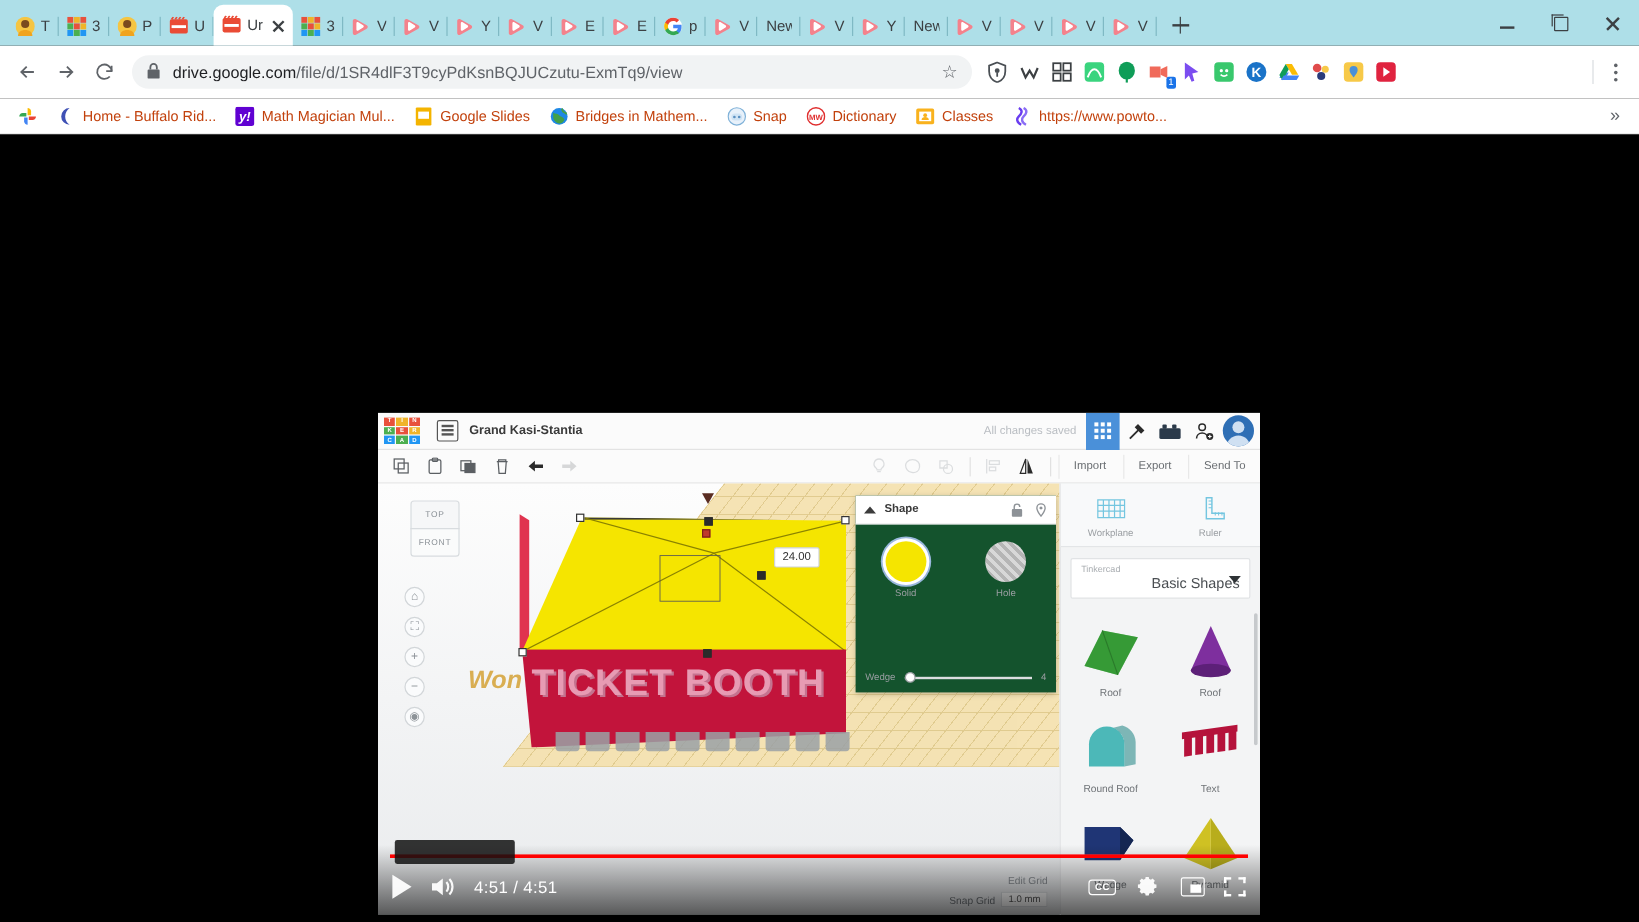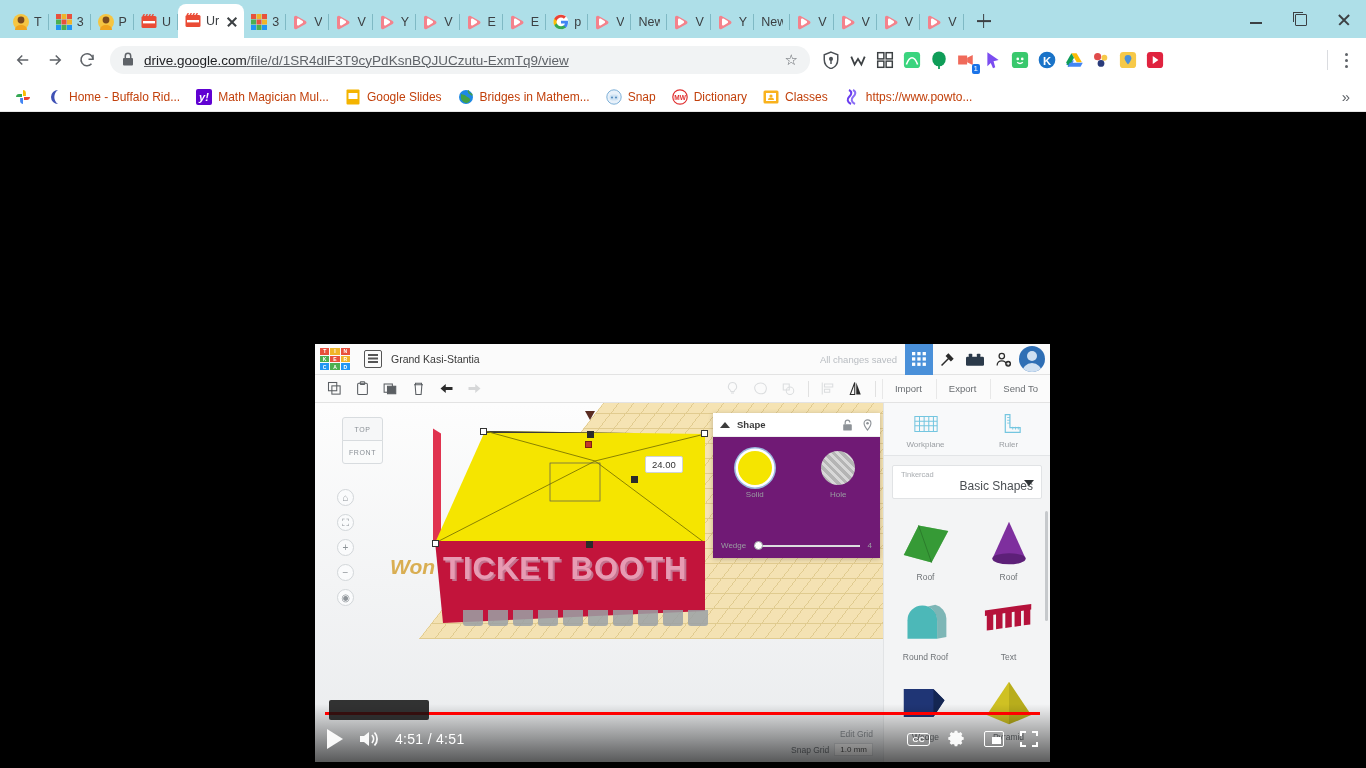--- a/index.html
+++ b/index.html
@@ -63,21 +63,21 @@
 
   
   .toolbar { height: 44px; background:#fff; display:flex; align-items:center; padding:0 8px; gap:2px; flex:0 0 44px; }
   .navbtn { width: 30px; height: 30px; display:flex; align-items:center; justify-content:center; color:#5f6368; }
   .navbtn svg { width: 18px; height: 18px; }
   .omnibox {
     flex: 0 1 700px; height: 28px; background:#f1f3f4; border-radius:14px;
     display:flex; align-items:center; padding: 0 12px; margin-left:6px; gap:10px;
     font-size: 13.5px; overflow:hidden;
   }
-  .omni-url { color:#5f6368; white-space:nowrap; overflow:hidden;text-decoration:underline; }
+  .omni-url { color:#5f6368; white-space:nowrap; overflow:hidden; }
   .omni-url b { color:#202124; font-weight:400; }
   .star { margin-left:auto; color:#5f6368; font-size:15px; }
   .ext-row { display:flex; align-items:center; gap:5px; margin-left:8px; flex: 1 1 auto; }
   .ext { width:22px; height:22px; display:flex; align-items:center; justify-content:center; position:relative; }
   .ext svg, .ext .glyph { width:18px; height:18px; display:block; }
   .ext .badge {
     position:absolute; right:-3px; bottom:-3px; background:#1a73e8; color:#fff;
     font-size:8px; border-radius:2px; padding:0 2px; line-height:10px;
   }
   .vdiv { width:1px; height:20px; background:#dadce0; margin: 0 4px; }
@@ -100,21 +100,21 @@
     background:#2d2d2d; overflow:hidden;
   }
   .tc { position:absolute; inset:0; background:#eceef0; }
 
   
   .tc-top { height:31px; background:#fbfbfb; display:flex; align-items:center; border-bottom:1px solid #e3e3e3; }
   .tc-logo { width:30px; height:22px; margin-left:5px; display:grid; grid-template-columns:repeat(3,1fr); grid-template-rows:repeat(3,1fr); gap:1px; }
   .tc-logo span { font-size:5px; color:#fff; display:flex; align-items:center; justify-content:center; font-weight:bold; }
   .tc-listicon { width:18px; height:18px; border:1.5px solid #555; border-radius:2px; margin-left:14px; position:relative;}
   .tc-listicon::before { content:""; position:absolute; left:3px; top:3px; width:10px; height:1.5px; background:#555; box-shadow:0 3.5px 0 #555, 0 7px 0 #555;}
-  .tc-title { font-size:10.5px; font-weight:normal; color:#3a3a3a; margin-left:9px; }
+  .tc-title { font-size:10.5px; font-weight:bold; color:#3a3a3a; margin-left:9px; }
   .tc-saved { margin-left:auto; font-size:9.5px; color:#b9bdc2; margin-right:8px; }
   .tc-topbtn { width:28px; height:31px; display:flex; align-items:center; justify-content:center; }
   .tc-topbtn.on { background:#4a90d9; }
   .tc-avatar { width:26px; height:26px; border-radius:50%; background:#2f6fb5; margin:0 5px 0 2px; position:relative; overflow:hidden;}
   .tc-avatar::before { content:""; position:absolute; left:8px; top:5px; width:10px; height:10px; border-radius:50%; background:#cfe0f2;}
   .tc-avatar::after { content:""; position:absolute; left:3px; top:17px; width:20px; height:14px; border-radius:10px 10px 0 0; background:#cfe0f2;}
 
   
   .tc-bar2 { height:28px; background:#fbfbfb; display:flex; align-items:center; border-bottom:1px solid #e3e3e3; gap:2px; padding-left:6px;}
   .tc-ic { width:26px; height:22px; display:flex; align-items:center; justify-content:center; color:#5b5f63; }
@@ -163,21 +163,21 @@
   .dim-box { position:absolute; left:330px; top:53px; background:#fff; border:1px solid #cfd3d6; border-radius:2px;
              padding:2px 6px; font-size:9.5px; color:#333; }
   .cone-arrow { position:absolute; left:270px; top:8px; width:0; height:0; border-left:5px solid transparent;
                 border-right:5px solid transparent; border-top:9px solid #5a2d22; }
   .grid-ctrl { position:absolute; right:10px; bottom:6px; text-align:right; }
   .grid-ctrl .eg { font-size:8.5px; color:#8e9398; margin-bottom:4px;}
   .grid-ctrl .sg { font-size:8.5px; color:#6f7479; display:flex; align-items:center; gap:5px; justify-content:flex-end;}
   .grid-ctrl .sgbox { border:1px solid #d9dcdf; background:#fff; padding:1px 5px; font-size:8px; color:#555;}
 
   
-  .shape-panel { position:absolute; left:398px; top:69px; width:167px; height:145px; background:#701a75;
+  .shape-panel { position:absolute; left:398px; top:69px; width:167px; height:164px; background:#14532d;
                  box-shadow:0 1px 5px rgba(0,0,0,.22); }
   .sp-head { height:24px; background:#fff; display:flex; align-items:center; padding:0 7px; gap:7px; border-bottom:1px solid #eee;}
   .sp-caret { width:0;height:0;border-left:5px solid transparent;border-right:5px solid transparent;border-bottom:6px solid #3c3c3c;}
   .sp-title { font-size:9.5px; font-weight:bold; color:#3a3a3a;}
   .sp-icons { margin-left:auto; display:flex; gap:9px; color:#8d9297;}
   .sp-icons svg { width:11px; height:12px; display:block;}
   .sp-body { display:flex; justify-content:space-around; padding-top:14px; }
   .sp-opt { text-align:center; }
   .sp-swatch { width:34px; height:34px; border-radius:50%; margin:0 auto 5px; }
   .sp-swatch.solid { background:#f5e500; box-shadow:0 0 0 2.5px #fff, 0 0 0 4px #9ab8dd;}

